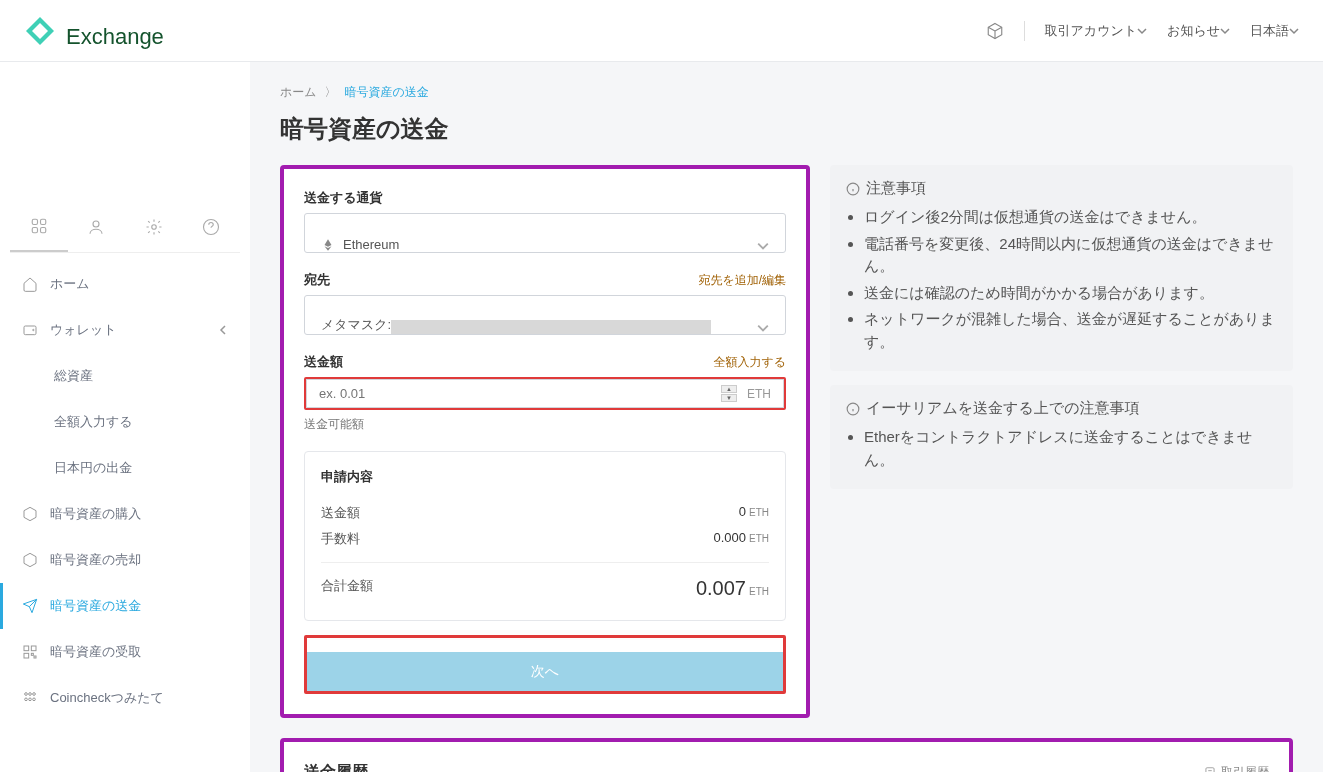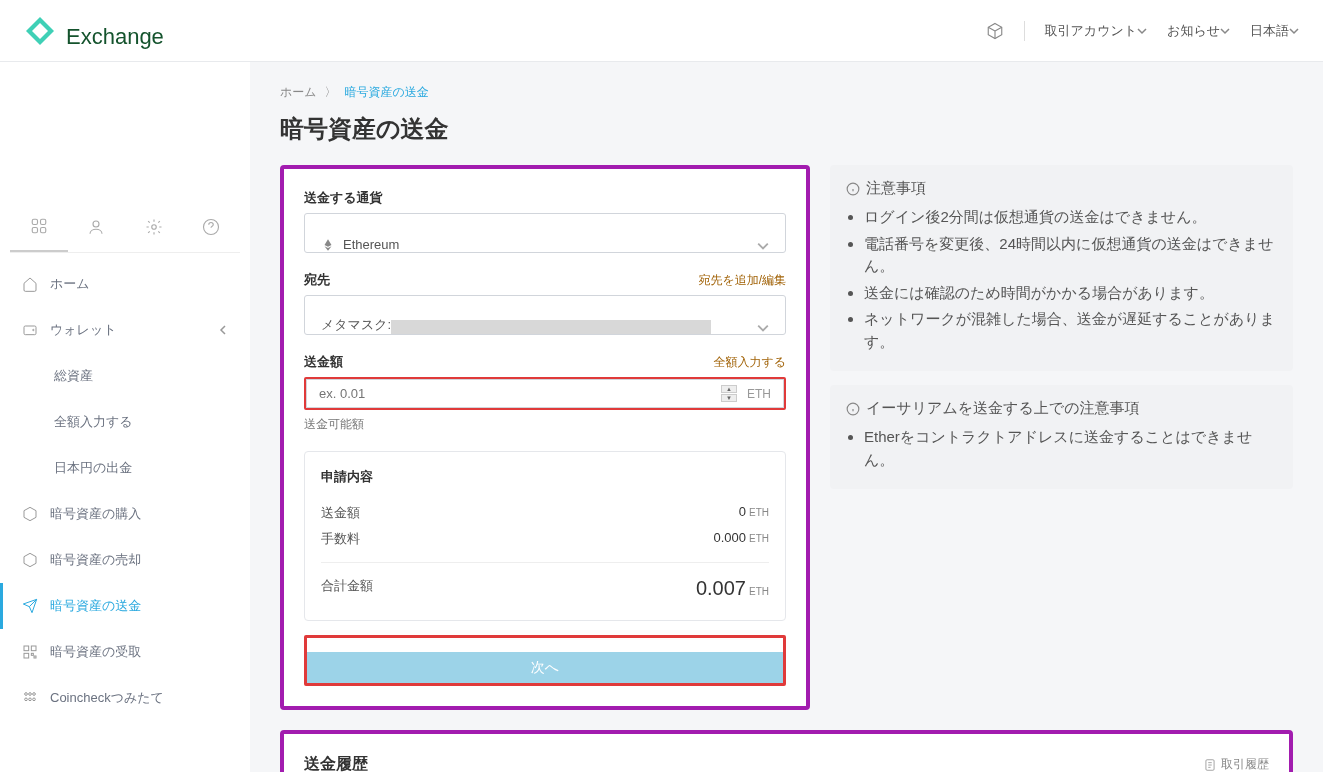--- a/index.html
+++ b/index.html
@@ -46,21 +46,21 @@
 .spin-btn { height: 8px; background: #eee; border: 1px solid #ccc; cursor: pointer; display: flex; align-items: center; justify-content: center; font-size: 6px; color: #666; }
 .unit { color: #999; font-size: 12px; margin-right: 12px; }
 .helper { font-size: 12px; color: #777; margin: 6px 0 18px; }
 .summary { border: 1px solid #e5e7eb; border-radius: 4px; padding: 16px; }
 .summary-title { font-weight: 600; margin-bottom: 14px; }
 .sum-row { display: flex; justify-content: space-between; padding: 4px 0; font-size: 13px; color: #555; }
 .sum-val { color: #333; }
 .sum-val .u { font-size: 10px; color: #888; margin-left: 3px; }
 .sum-sep { border-top: 1px solid #eee; margin: 10px 0; }
 .sum-total .sum-val { font-size: 20px; }
-.btn-next { margin-top: 14px; height: 31px; background: #9cd3e8; color: #fff; display: flex; align-items: center; justify-content: center; font-size: 14px; cursor: pointer; border: none; width: 100%; }
+.btn-next { margin-top: 14px; height: 39px; background: #9cd3e8; color: #fff; display: flex; align-items: center; justify-content: center; font-size: 14px; cursor: pointer; border: none; width: 100%; }
 .hist-card { margin-top: 20px; display: flex; justify-content: space-between; align-items: center; }
 .hist-title { font-size: 16px; font-weight: 600; }
 .hist-link { font-size: 12px; color: #888; display: flex; align-items: center; gap: 4px; cursor: pointer; }
 .masked { display: inline-block; width: 320px; height: 14px; background: #d8d8d8; vertical-align: middle; }
 svg { display: block; }
 </style>
 </head>
 <body>
 
 <div class="header">

